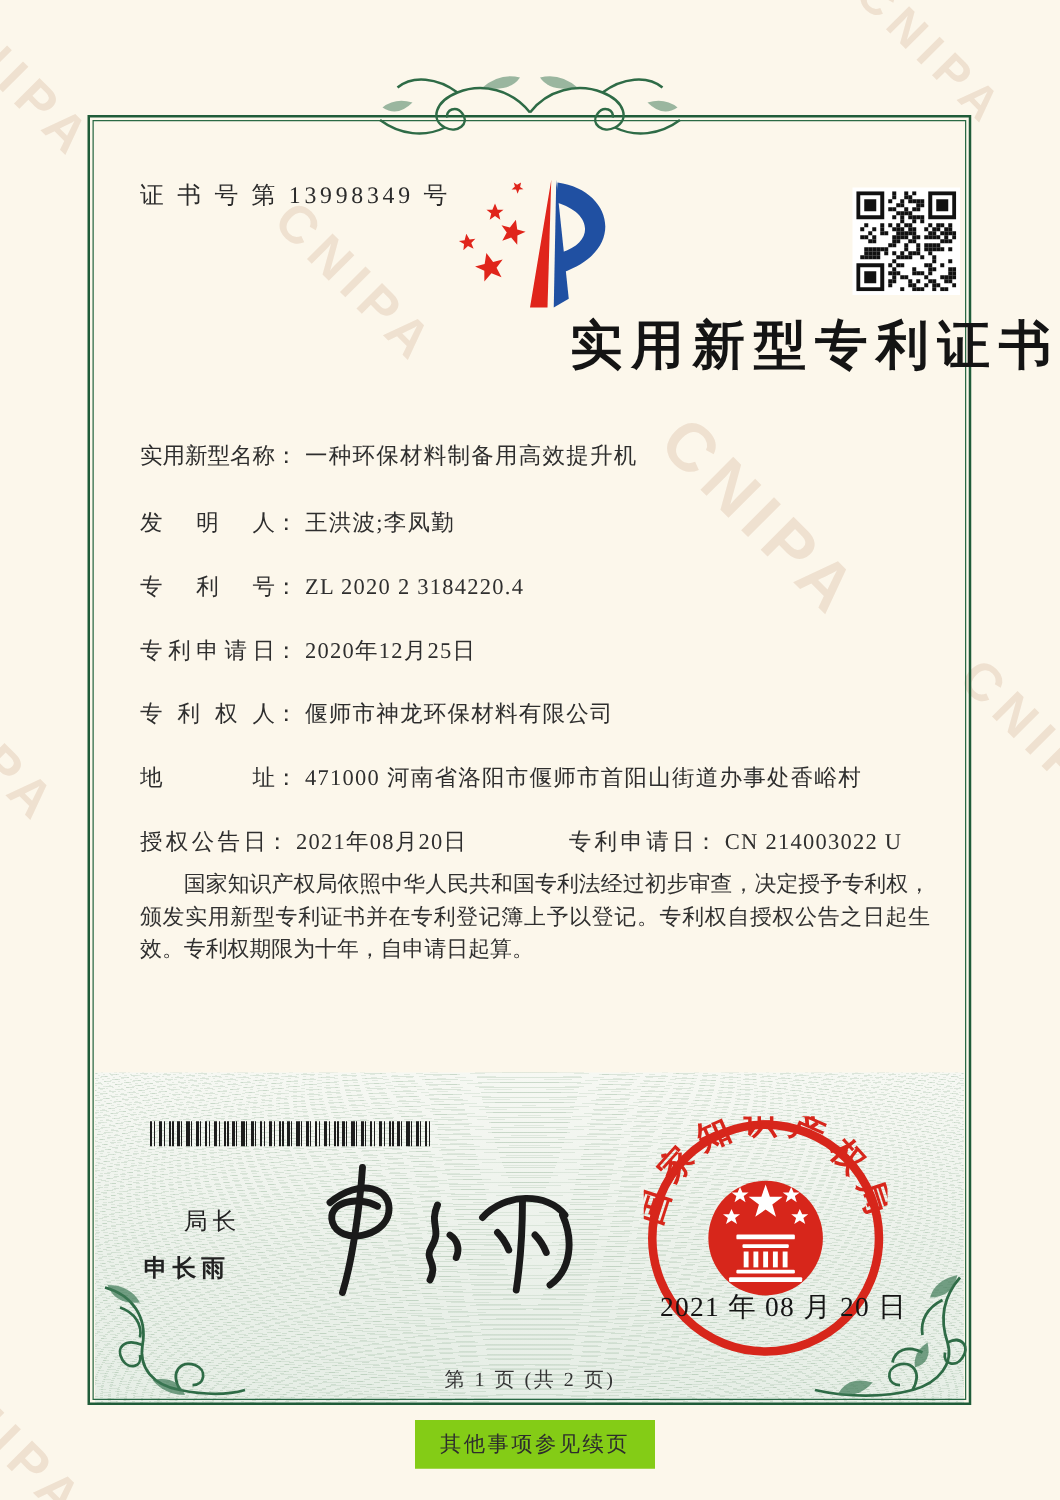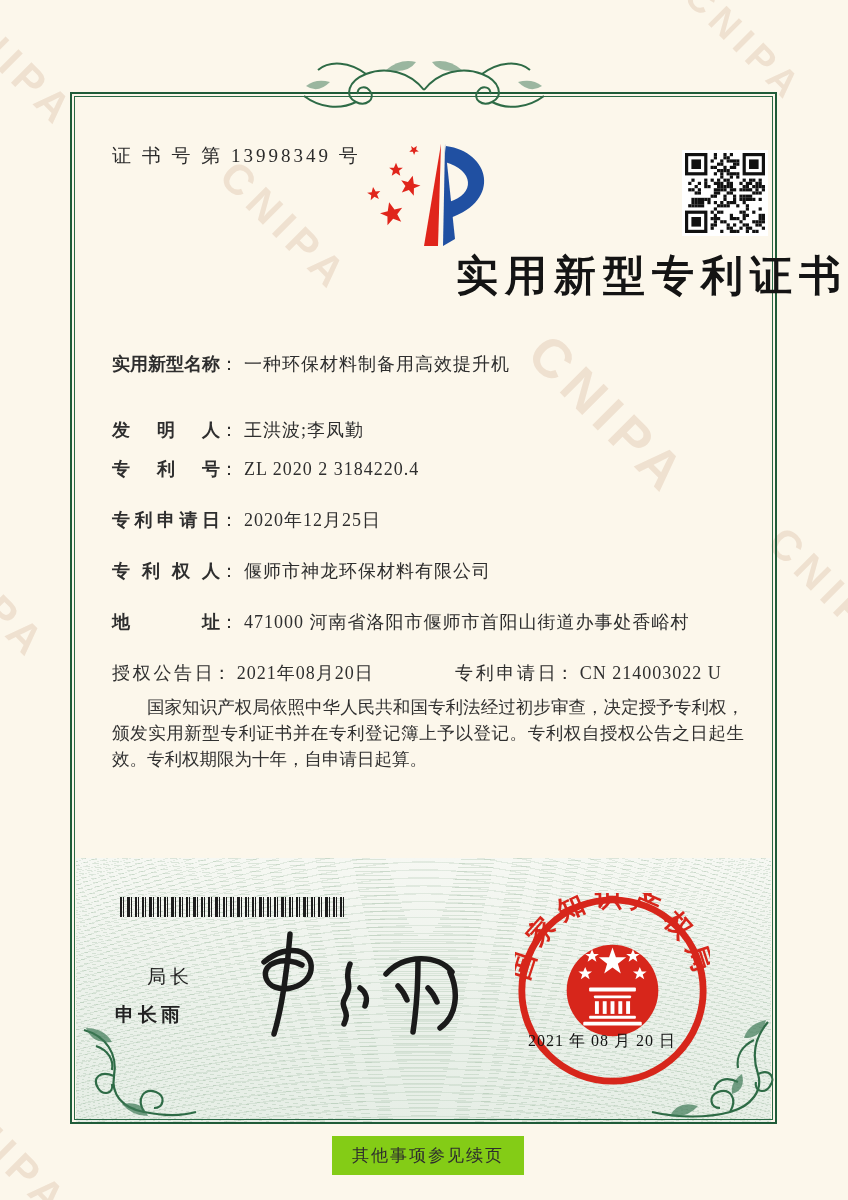--- a/index.html
+++ b/index.html
@@ -36,21 +36,21 @@
   .cert-no{position:absolute;left:112px;top:143px;font-size:19px;letter-spacing:3px;color:#2b2b2b;}
   .logo{position:absolute;left:352px;top:138px;width:150px;height:114px;}
   .qr{position:absolute;left:682px;top:150px;width:80px;height:80px;background:#fff;padding:3px;}
   .title{
     position:absolute;left:0;top:248px;width:100%;text-align:right;
     font-size:42px;font-weight:700;letter-spacing:7px;color:#141414;
   }
   
   .rows{position:absolute;left:112px;top:0;width:640px;font-size:18px;color:#2e2e2e;}
   .row{position:absolute;left:0;white-space:nowrap;}
-  .flabel{display:inline-block;width:6em;text-align:justify;text-align-last:justify;font-weight:bold;}
+  .flabel{display:inline-block;width:6em;text-align:justify;text-align-last:justify;}
   .colon{display:inline-block;margin-right:6px;}
   .fvalue{letter-spacing:1px;}
   .grant2{position:absolute;left:343px;top:0;white-space:nowrap;}
   .flabel5{display:inline-block;width:5.6em;text-align:justify;text-align-last:justify;}
   
   .body-text{
     position:absolute;left:112px;top:694px;width:632px;
     font-size:17.5px;line-height:26px;color:#303030;text-align:justify;
   }
   .body-text p{margin:0;text-indent:2em;font-family:Liberation Serif, serif;}
@@ -63,21 +63,21 @@
       #1d1d1d 7px 10px,rgba(0,0,0,0) 10px 11px,
       #1d1d1d 11px 12px,rgba(0,0,0,0) 12px 15px,
       #1d1d1d 15px 17px,rgba(0,0,0,0) 17px 18px,
       #1d1d1d 18px 19px,rgba(0,0,0,0) 19px 22px);
   }
   .sig-title{position:absolute;left:115px;top:964px;font-family:"Liberation Sans",sans-serif;font-size:19px;color:#222;letter-spacing:4px;margin-left:32px;}
   .sig-name{position:absolute;left:115px;top:1002px;font-family:"Liberation Sans",sans-serif;font-size:19px;color:#222;letter-spacing:4px;font-weight:bold;}
   .signature{position:absolute;left:228px;top:928px;}
   .seal{position:absolute;left:515px;top:893px;width:195px;height:195px;}
   .seal-date{
-    position:absolute;left:528px;top:1031px;width:200px;font-size:16px;color:#141414;
+    position:absolute;left:528px;top:1031px;width:200px;font-size:22px;color:#141414;
     letter-spacing:1px;white-space:nowrap;font-family:Liberation Serif, serif;
   }
   .page-no{position:absolute;left:0;top:1094px;width:100%;text-align:center;font-size:16px;letter-spacing:2px;color:#333;}
   .cont-note{
     position:absolute;left:332px;top:1136px;background:#84cc16;padding:8px 20px;
     font-size:17px;letter-spacing:2px;color:#2d2d2d;white-space:nowrap;
   }
 </style>
 </head>
 <body>
@@ -364,21 +364,21 @@
       <rect x="1" y="19" width="5" height="5" fill="#fff"></rect>
       <rect x="2" y="20" width="3" height="3" fill="#111"></rect>
     </svg>
 
   <div class="title">实用新型专利证书</div>
 
   <div class="rows">
     <div class="row" style="top:352px">
       <span class="flabel">实用新型名称</span><span class="colon">：</span><span class="fvalue">一种环保材料制备用高效提升机</span>
     </div>
-    <div class="row" style="top:418px">
+    <div class="row" style="top:406px">
       <span class="flabel">发明人</span><span class="colon">：</span><span class="fvalue">王洪波;李凤勤</span>
     </div>
     <div class="row" style="top:457px">
       <span class="flabel">专利号</span><span class="colon">：</span><span class="fvalue">ZL 2020 2 3184220.4</span>
     </div>
     <div class="row" style="top:508px">
       <span class="flabel">专利申请日</span><span class="colon">：</span><span class="fvalue">2020年12月25日</span>
     </div>
     <div class="row" style="top:559px">
       <span class="flabel">专利权人</span><span class="colon">：</span><span class="fvalue">偃师市神龙环保材料有限公司</span>
@@ -439,15 +439,16 @@
         <rect x="98" y="111" width="4" height="13"></rect>
         <rect x="106" y="111" width="4" height="13"></rect>
         <rect x="114" y="111" width="4" height="13"></rect>
         <rect x="76" y="126" width="48" height="3" rx="1"></rect>
         <rect x="70" y="132" width="60" height="4" rx="1"></rect>
       </g>
     </g>
   </svg>
   <div class="seal-date">2021 年 08 月 20 日</div>
 
+  <div class="page-no">第 1 页 (共 2 页)</div>
   <div class="cont-note">其他事项参见续页</div>
 
 </div>
 
 </body></html>

